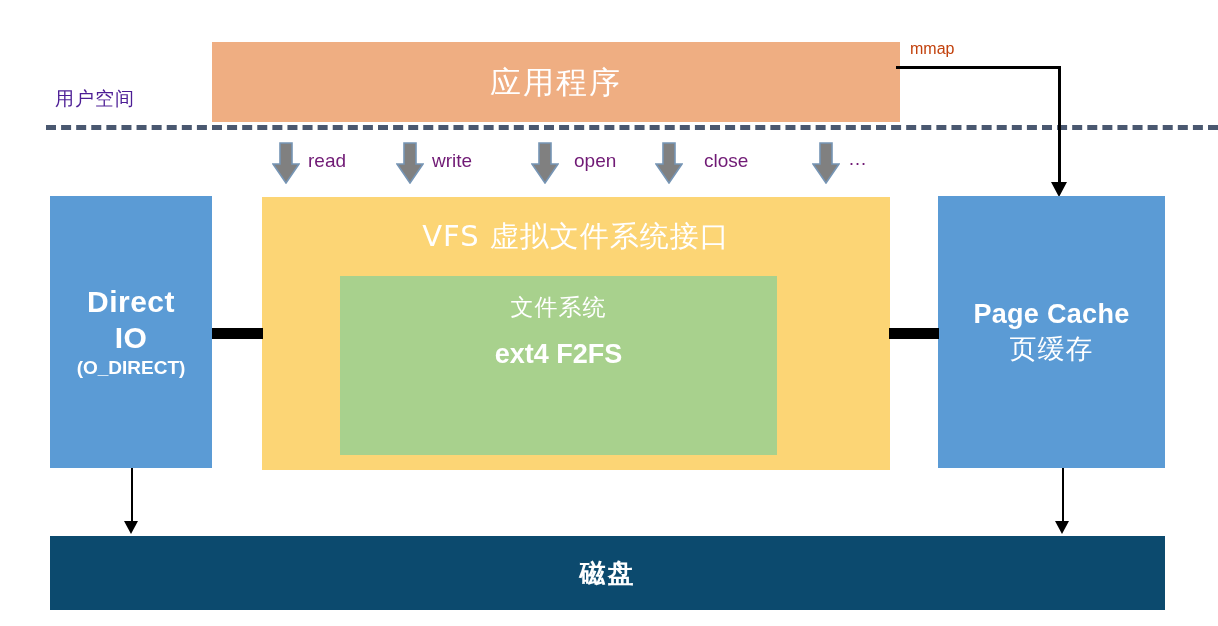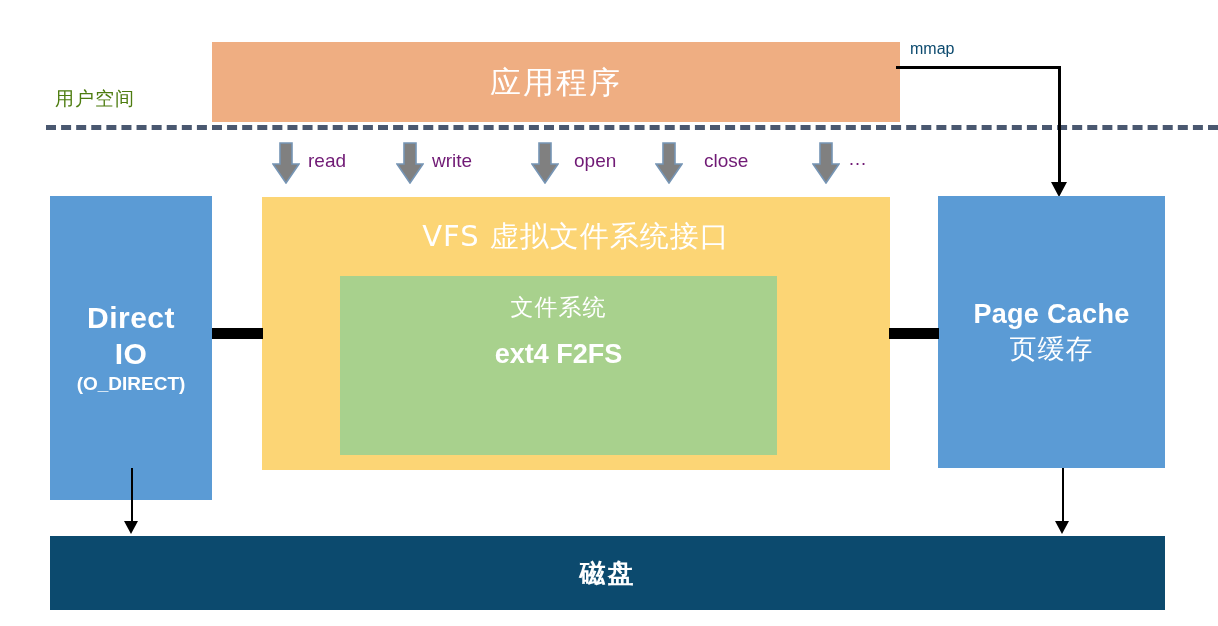--- a/index.html
+++ b/index.html
@@ -41,39 +41,39 @@
     letter-spacing: 2px;
     color: #ffffff;
   }
 
   
   #userspace-label {
     position: absolute;
     left: 55px; top: 86px;
     font-family: Liberation Serif, serif;
     font-size: 19px;
-    color: #4d7c0f;
+    color: #4c1d95;
     letter-spacing: 1px;
     white-space: nowrap;
   }
 
   
   #boundary-line {
     position: absolute;
     left: 46px; top: 125px;
     width: 1172px; height: 0;
     border-top: 5px dashed #4a5870;
   }
 
   
   #mmap-label {
     position: absolute;
     left: 910px; top: 40px;
     font-size: 16px;
-    color: #0c4a6e;
+    color: #c2410c;
     white-space: nowrap;
   }
   #mmap-h {
     position: absolute;
     left: 896px; top: 66px;
     width: 165px; height: 0;
     border-top: 3px solid #000000;
   }
   #mmap-v {
     position: absolute;
@@ -98,21 +98,21 @@
   .syscall-label {
     position: absolute;
     font-size: 19px;
     font-weight: 400;
     color: #701a75;
     white-space: nowrap;
   }
 
   
   #direct-io-box {
-    left: 50px; top: 196px; width: 162px; height: 304px;
+    left: 50px; top: 196px; width: 162px; height: 272px;
     background: #5b9bd5;
     text-align: right;
   }
   #direct-io-box .t1 {
     font-size: 30px; font-weight: bold; letter-spacing: 0.5px;
   }
   #direct-io-box .t2 {
     font-size: 30px; font-weight: bold; letter-spacing: 0.5px;
   }
   #direct-io-box .t3 {

